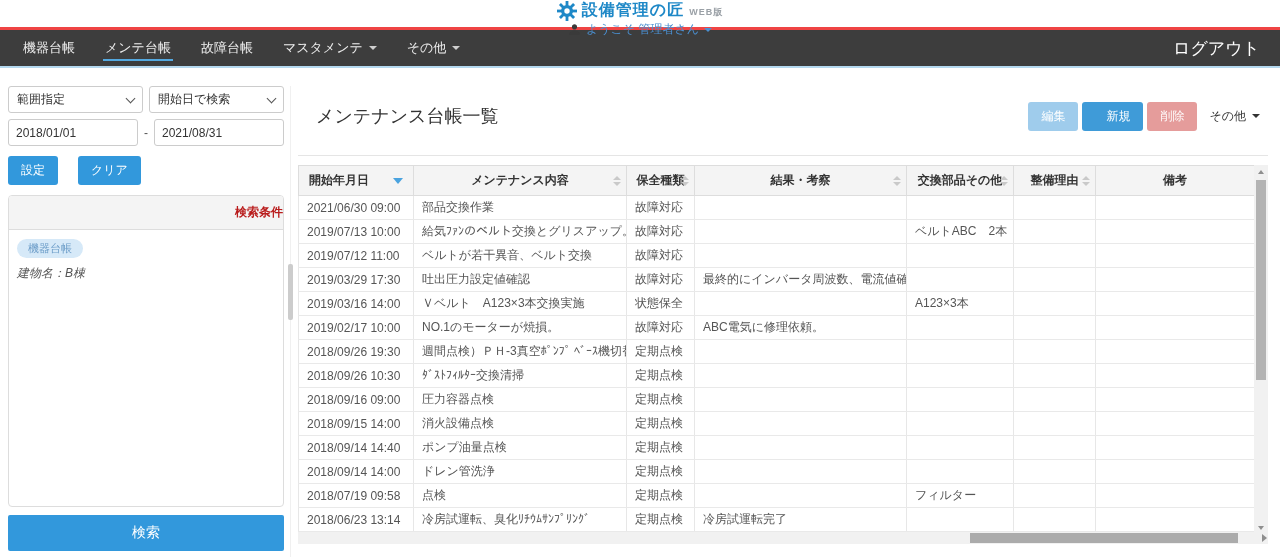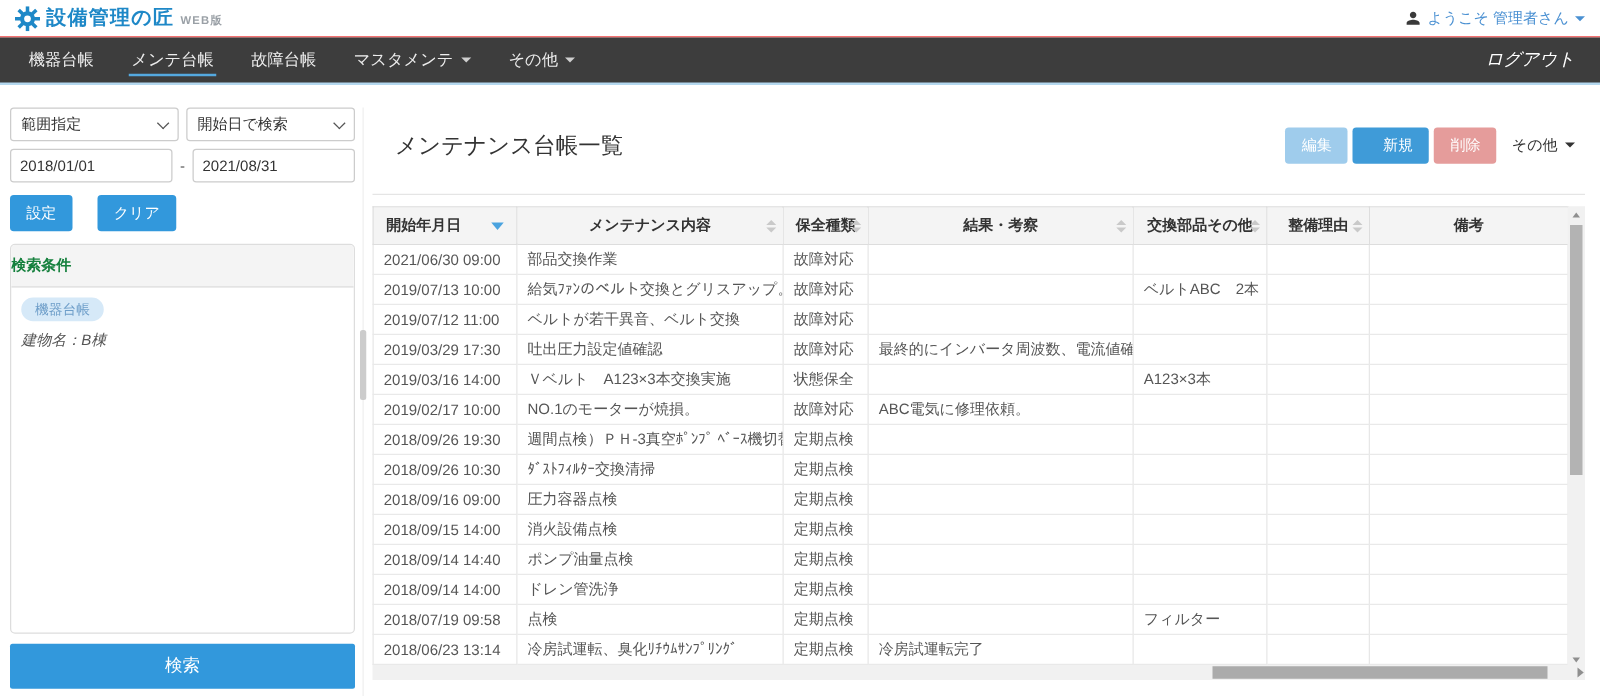--- a/index.html
+++ b/index.html
@@ -3,55 +3,55 @@
 <meta charset="utf-8">
 <style>
   * { box-sizing: border-box; }
   html,body { margin:0; padding:0; }
   body {
     width:1280px; height:557px; overflow:hidden; background:#fff;
     font-family:"Liberation Sans","DejaVu Sans",sans-serif; color:#333;
   }
   
   .top-header{ height:30px; display:flex; align-items:center; justify-content:space-between;
-    padding:0 12px; border-bottom:1px solid #ef4444; background:#fff; }
+    padding:0 28px; border-bottom:3px solid #ef4444; background:#fff;flex-direction:column; }
   .brand{ display:flex; align-items:center; gap:5px; }
   .brand-title{ font-size:16px; font-weight:bold; color:var(--logo-blue,#1e88c7); letter-spacing:1px; }
   .brand-sub{ font-size:9px; color:#9aa0a6; font-weight:bold; margin-top:4px; letter-spacing:1px;}
   .user-area{ display:flex; align-items:center; gap:5px; font-size:12px; color:var(--link-blue,#4a90d2); cursor:pointer;}
   .caret-down{ display:inline-block; width:0; height:0; border-left:4px solid transparent;
     border-right:4px solid transparent; border-top:4px solid currentColor; }
   
   .navbar{ height:38px; background:var(--nav-bg,#3d3d3d); border-bottom:2px solid #b4d8ef;
     display:flex; justify-content:space-between; padding:0 8px; }
   .nav-tabs{ display:flex; }
   .tab{ padding:0 15px; display:flex; align-items:center; gap:6px; color:#ededed;
     font-size:13px; position:relative; cursor:pointer; }
   .tab .caret-down{ border-top-color:#cfcfcf; }
   .tab.active::after{ content:""; position:absolute; bottom:5px; left:13px; right:13px;
     height:2px; background:var(--nav-underline,#54a9e0); }
-  .logout{ display:flex; align-items:center; color:#fff; font-size:14px; padding:0 12px; cursor:pointer;font-style:italic; }
+  .logout{ display:flex; align-items:center; color:#fff; font-size:17px; padding:0 12px; cursor:pointer; }
   
   .content{ display:flex; padding:18px 12px 0 8px; }
   .sidebar{ width:276px; flex-shrink:0; }
   .side-row{ display:flex; gap:6px; margin-bottom:6px; align-items:center; }
   .select-box{ flex:1; height:27px; border:1px solid #ccc; border-radius:3px; background:#fff;
     display:flex; align-items:center; justify-content:space-between; padding:0 8px; font-size:12px; color:#333; cursor:pointer;}
   .chevron{ width:7px; height:7px; border-right:1.5px solid #555; border-bottom:1.5px solid #555;
     transform:rotate(45deg); margin-top:-3px; }
   .date-input{ flex:1; min-width:0; height:27px; border:1px solid #ccc; border-radius:3px;
     padding:0 7px; font-size:12px; color:#333; font-family:inherit; }
   .dash{ font-size:12px; color:#555; }
   .btn-row{ display:flex; justify-content:flex-start; gap:20px; margin:10px 0 10px; }
   .btn{ border:none; border-radius:3px; color:#fff; font-size:12px; padding:6px 13px;
     cursor:pointer; font-family:inherit; }
   .btn-blue{ background:var(--accent-blue,#3298dc); }
   .criteria-box{ border:1px solid #ddd; border-radius:4px; height:312px; overflow:hidden; }
-  .criteria-header{ background:#f4f4f4; border-bottom:1px solid #ddd; text-align:left;
-    font-size:12px; font-weight:bold; color:#15803d; padding:8px 0; }
+  .criteria-header{ background:#f4f4f4; border-bottom:1px solid #ddd; text-align:right;
+    font-size:12px; font-weight:bold; color:#b91c1c; padding:8px 0; }
   .criteria-body{ padding:8px; }
   .badge{ display:inline-block; background:var(--badge-bg,#d6e9f8); color:var(--badge-text,#6e9ec9);
     font-size:11px; padding:2px 11px; border-radius:10px; }
   .criteria-item{ font-size:12px; color:#555; margin-top:7px;font-style:italic; }
   .search-btn{ margin-top:8px; width:100%; background:var(--accent-blue,#3298dc); color:#fff;
     font-size:14px; padding:9px 0; border:none; border-radius:2px; cursor:pointer; font-family:inherit;}
   
   .splitter{ width:8px; margin:0 3px; position:relative; }
   .splitter::before{ content:""; position:absolute; left:3px; top:0; bottom:12px; width:1px; background:#f0f0f0; }
   .splitter-handle{ position:absolute; left:1px; top:178px; width:5px; height:56px;

